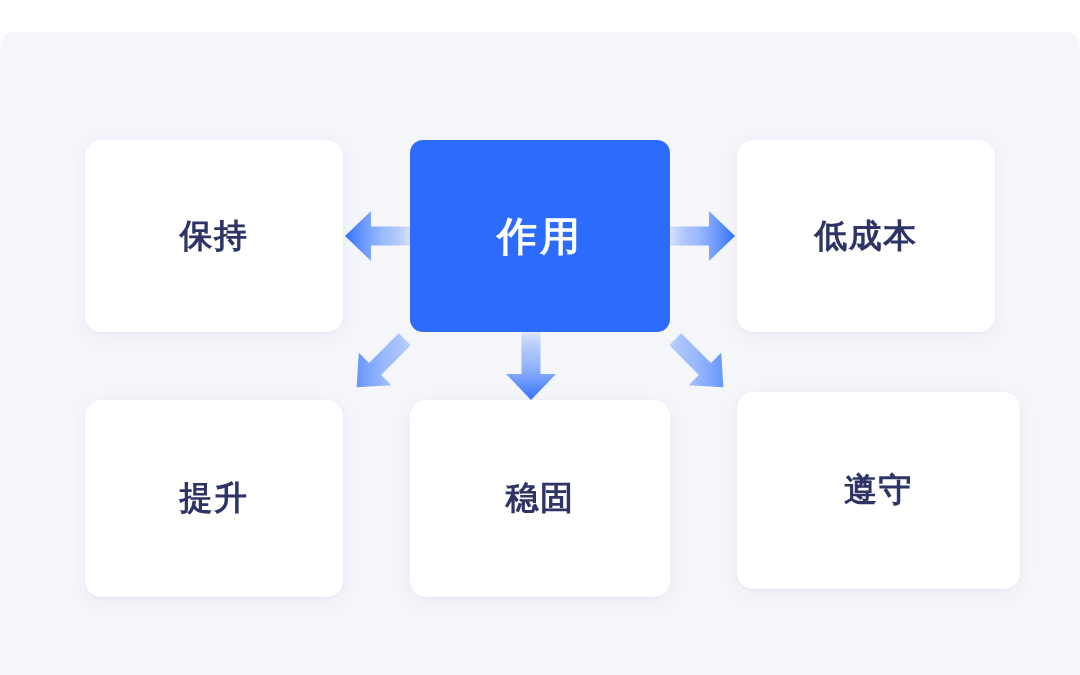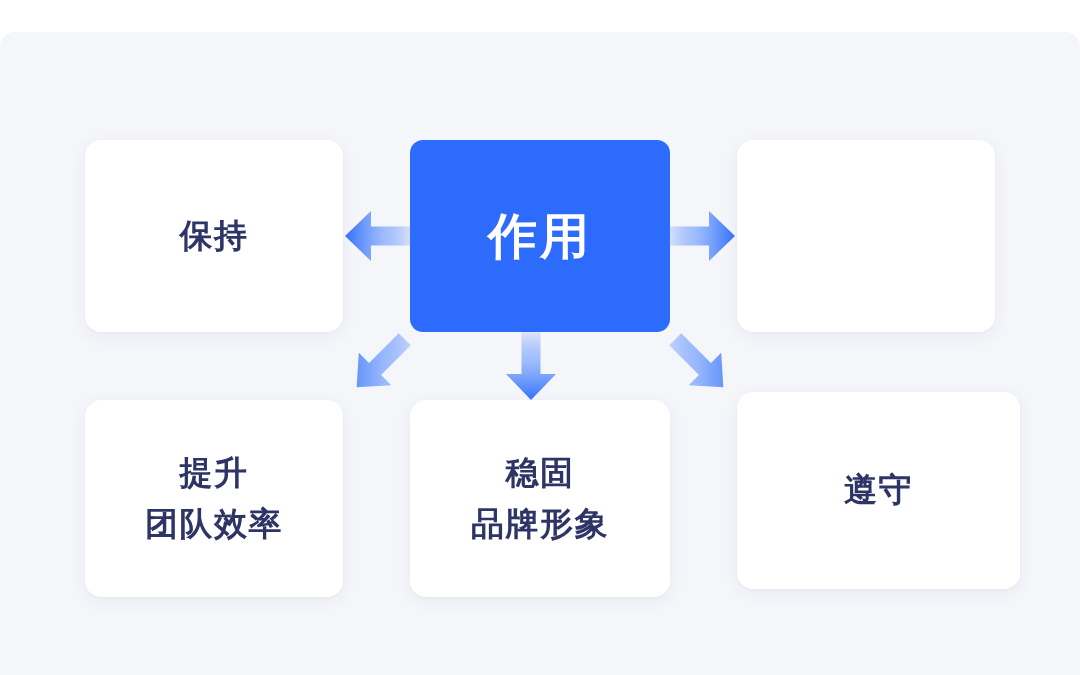--- a/index.html
+++ b/index.html
@@ -65,21 +65,21 @@
     background: #2c6bfb;
     border-radius: 13px;
     display: flex;
     align-items: center;
     justify-content: center;
     box-sizing: border-box;
   }
   .hub .hub-label {
     color: #ffffff;
     font-weight: 700;
-    font-size: 49px;
+    font-size: 40px;
     letter-spacing: 3px;
     line-height: 1;
     white-space: nowrap;
   }
 
   
   .arrow {
     position: absolute;
     width: 74px;
     height: 56px;
@@ -109,30 +109,29 @@
 
   <div class="card tl">
     <span class="line">保持</span>
   </div>
 
   <div class="hub">
     <span class="hub-label">作用</span>
   </div>
 
   <div class="card tr">
+    <span class="line">低成本</span>
   </div>
 
   <div class="card bl">
     <span class="line">提升</span>
-    <span class="line">团队效率</span>
   </div>
 
   <div class="card bc">
     <span class="line">稳固</span>
-    <span class="line">品牌形象</span>
   </div>
 
   <div class="card br">
     <span class="line">遵守</span>
   </div>
 
   <div class="arrow a-left">
     <svg viewBox="0 0 74 56" xmlns="http://www.w3.org/2000/svg">
       <defs>
         <linearGradient id="gradLeft" x1="74" y1="0" x2="0" y2="0" gradientUnits="userSpaceOnUse">

